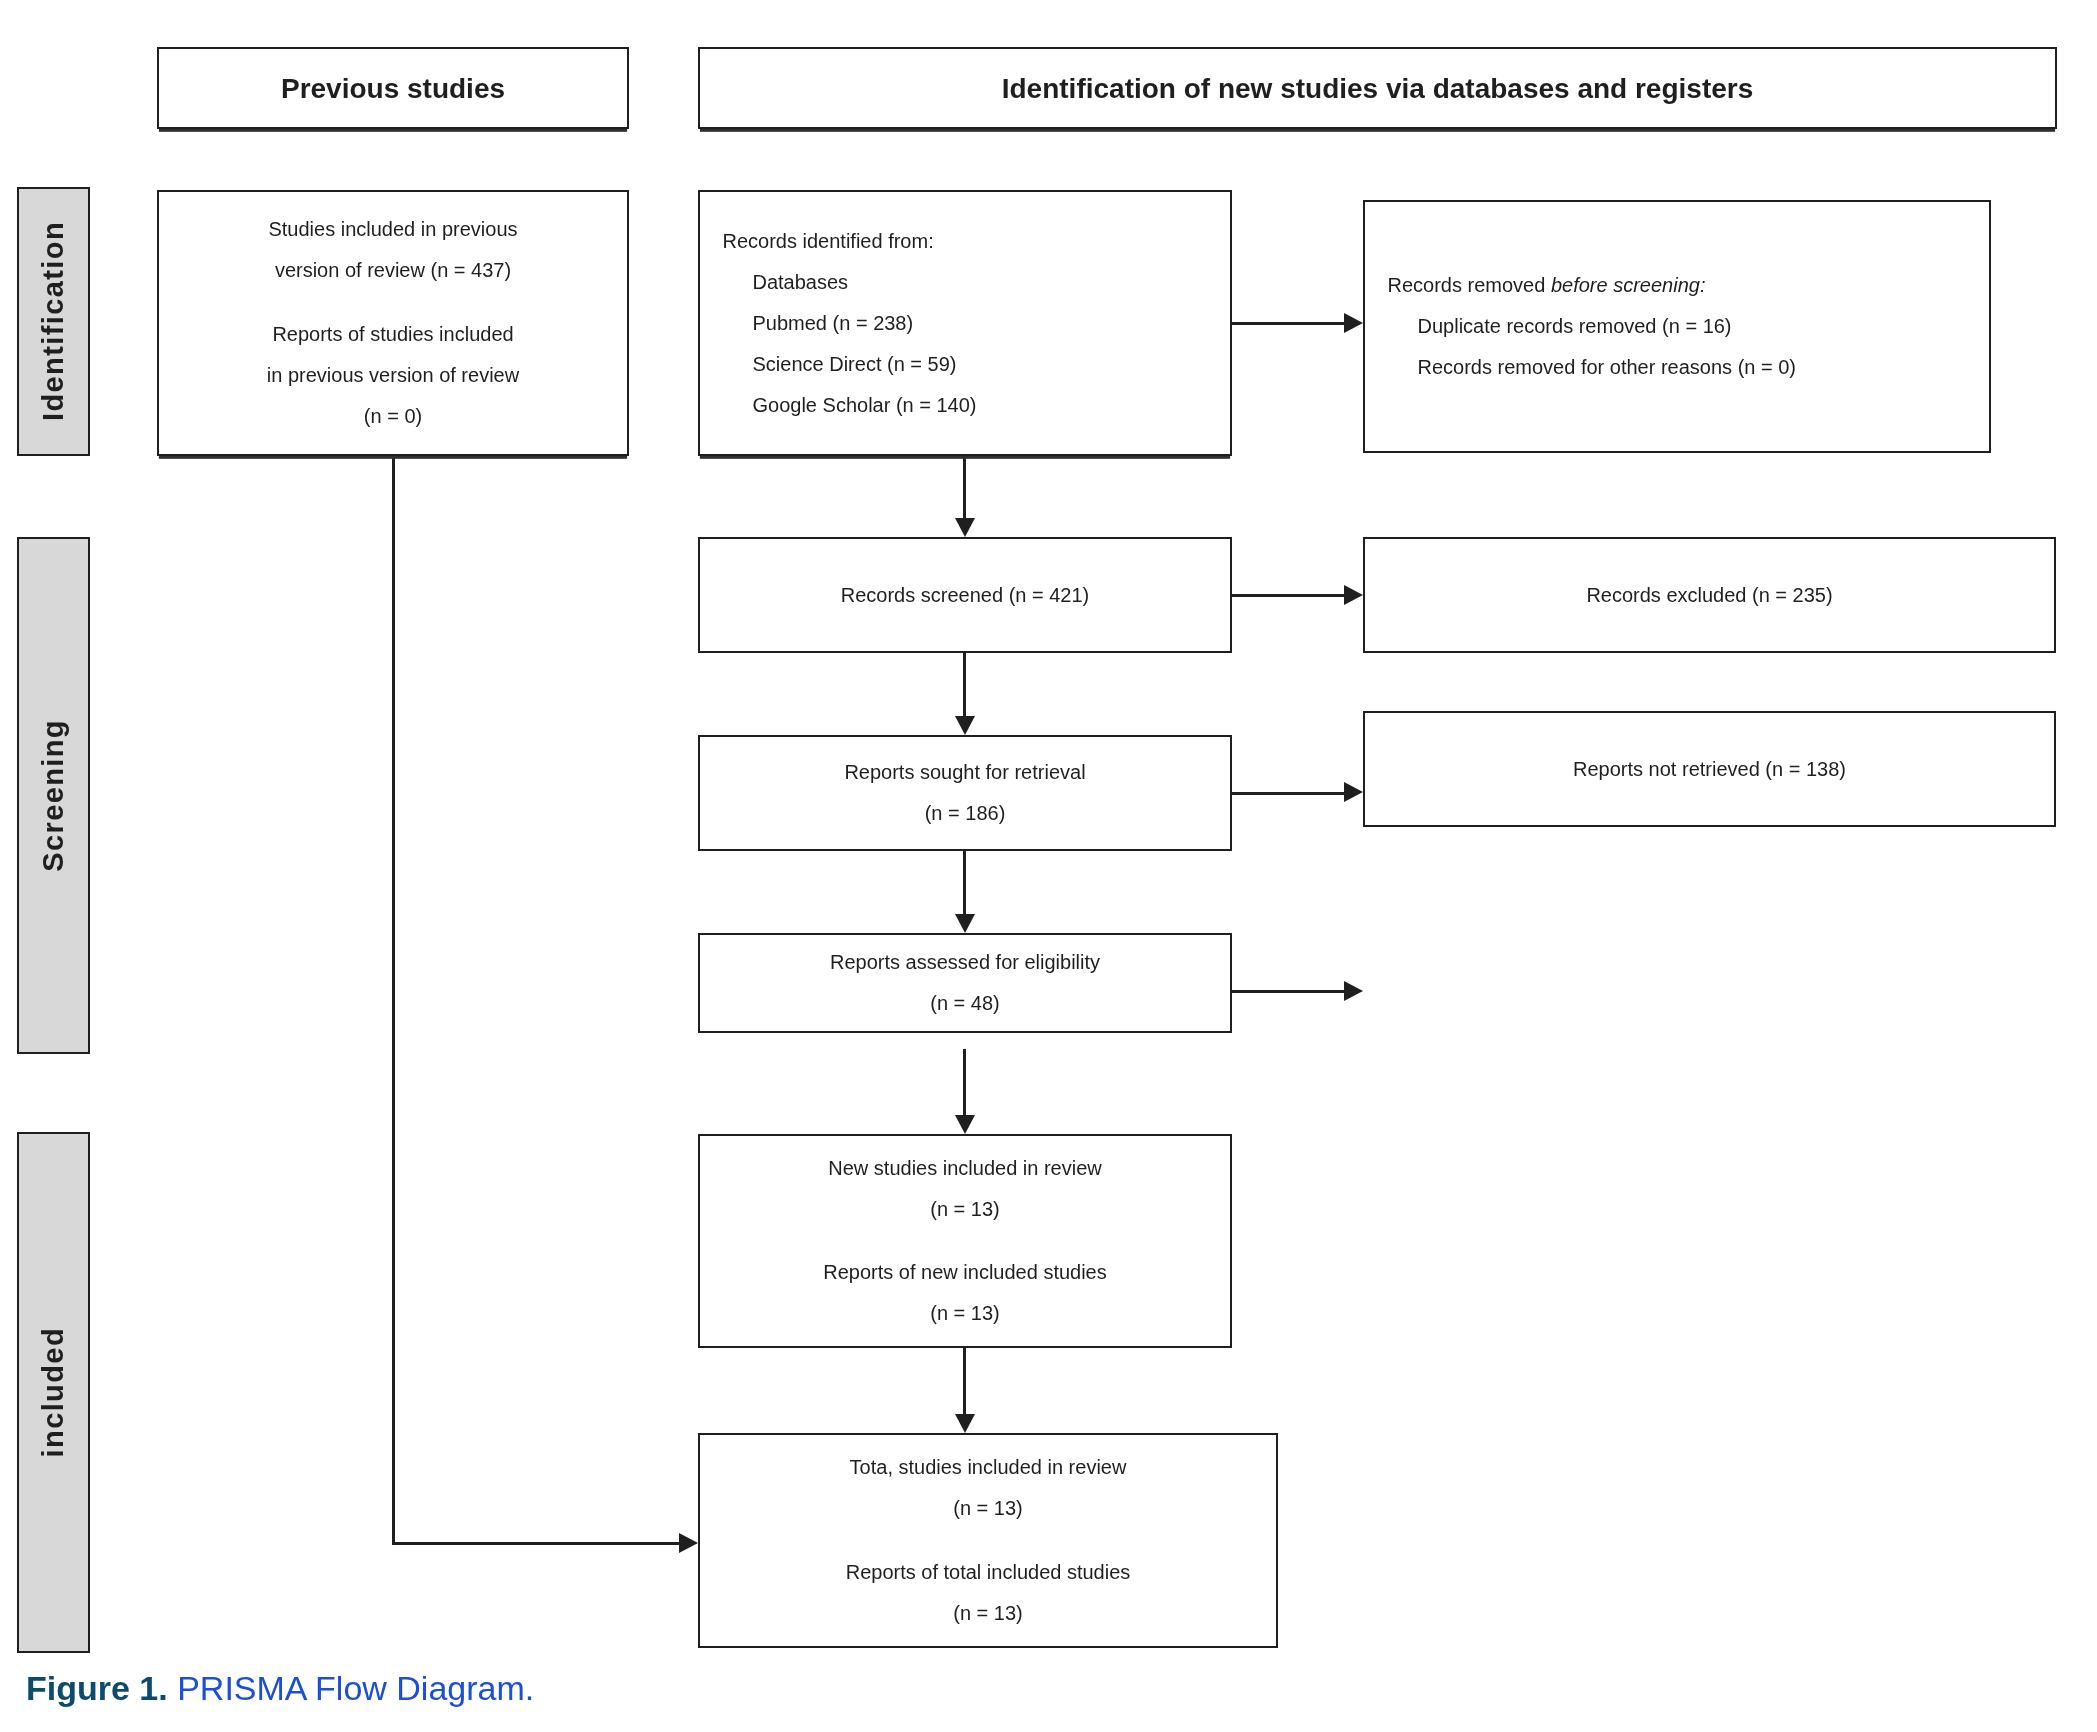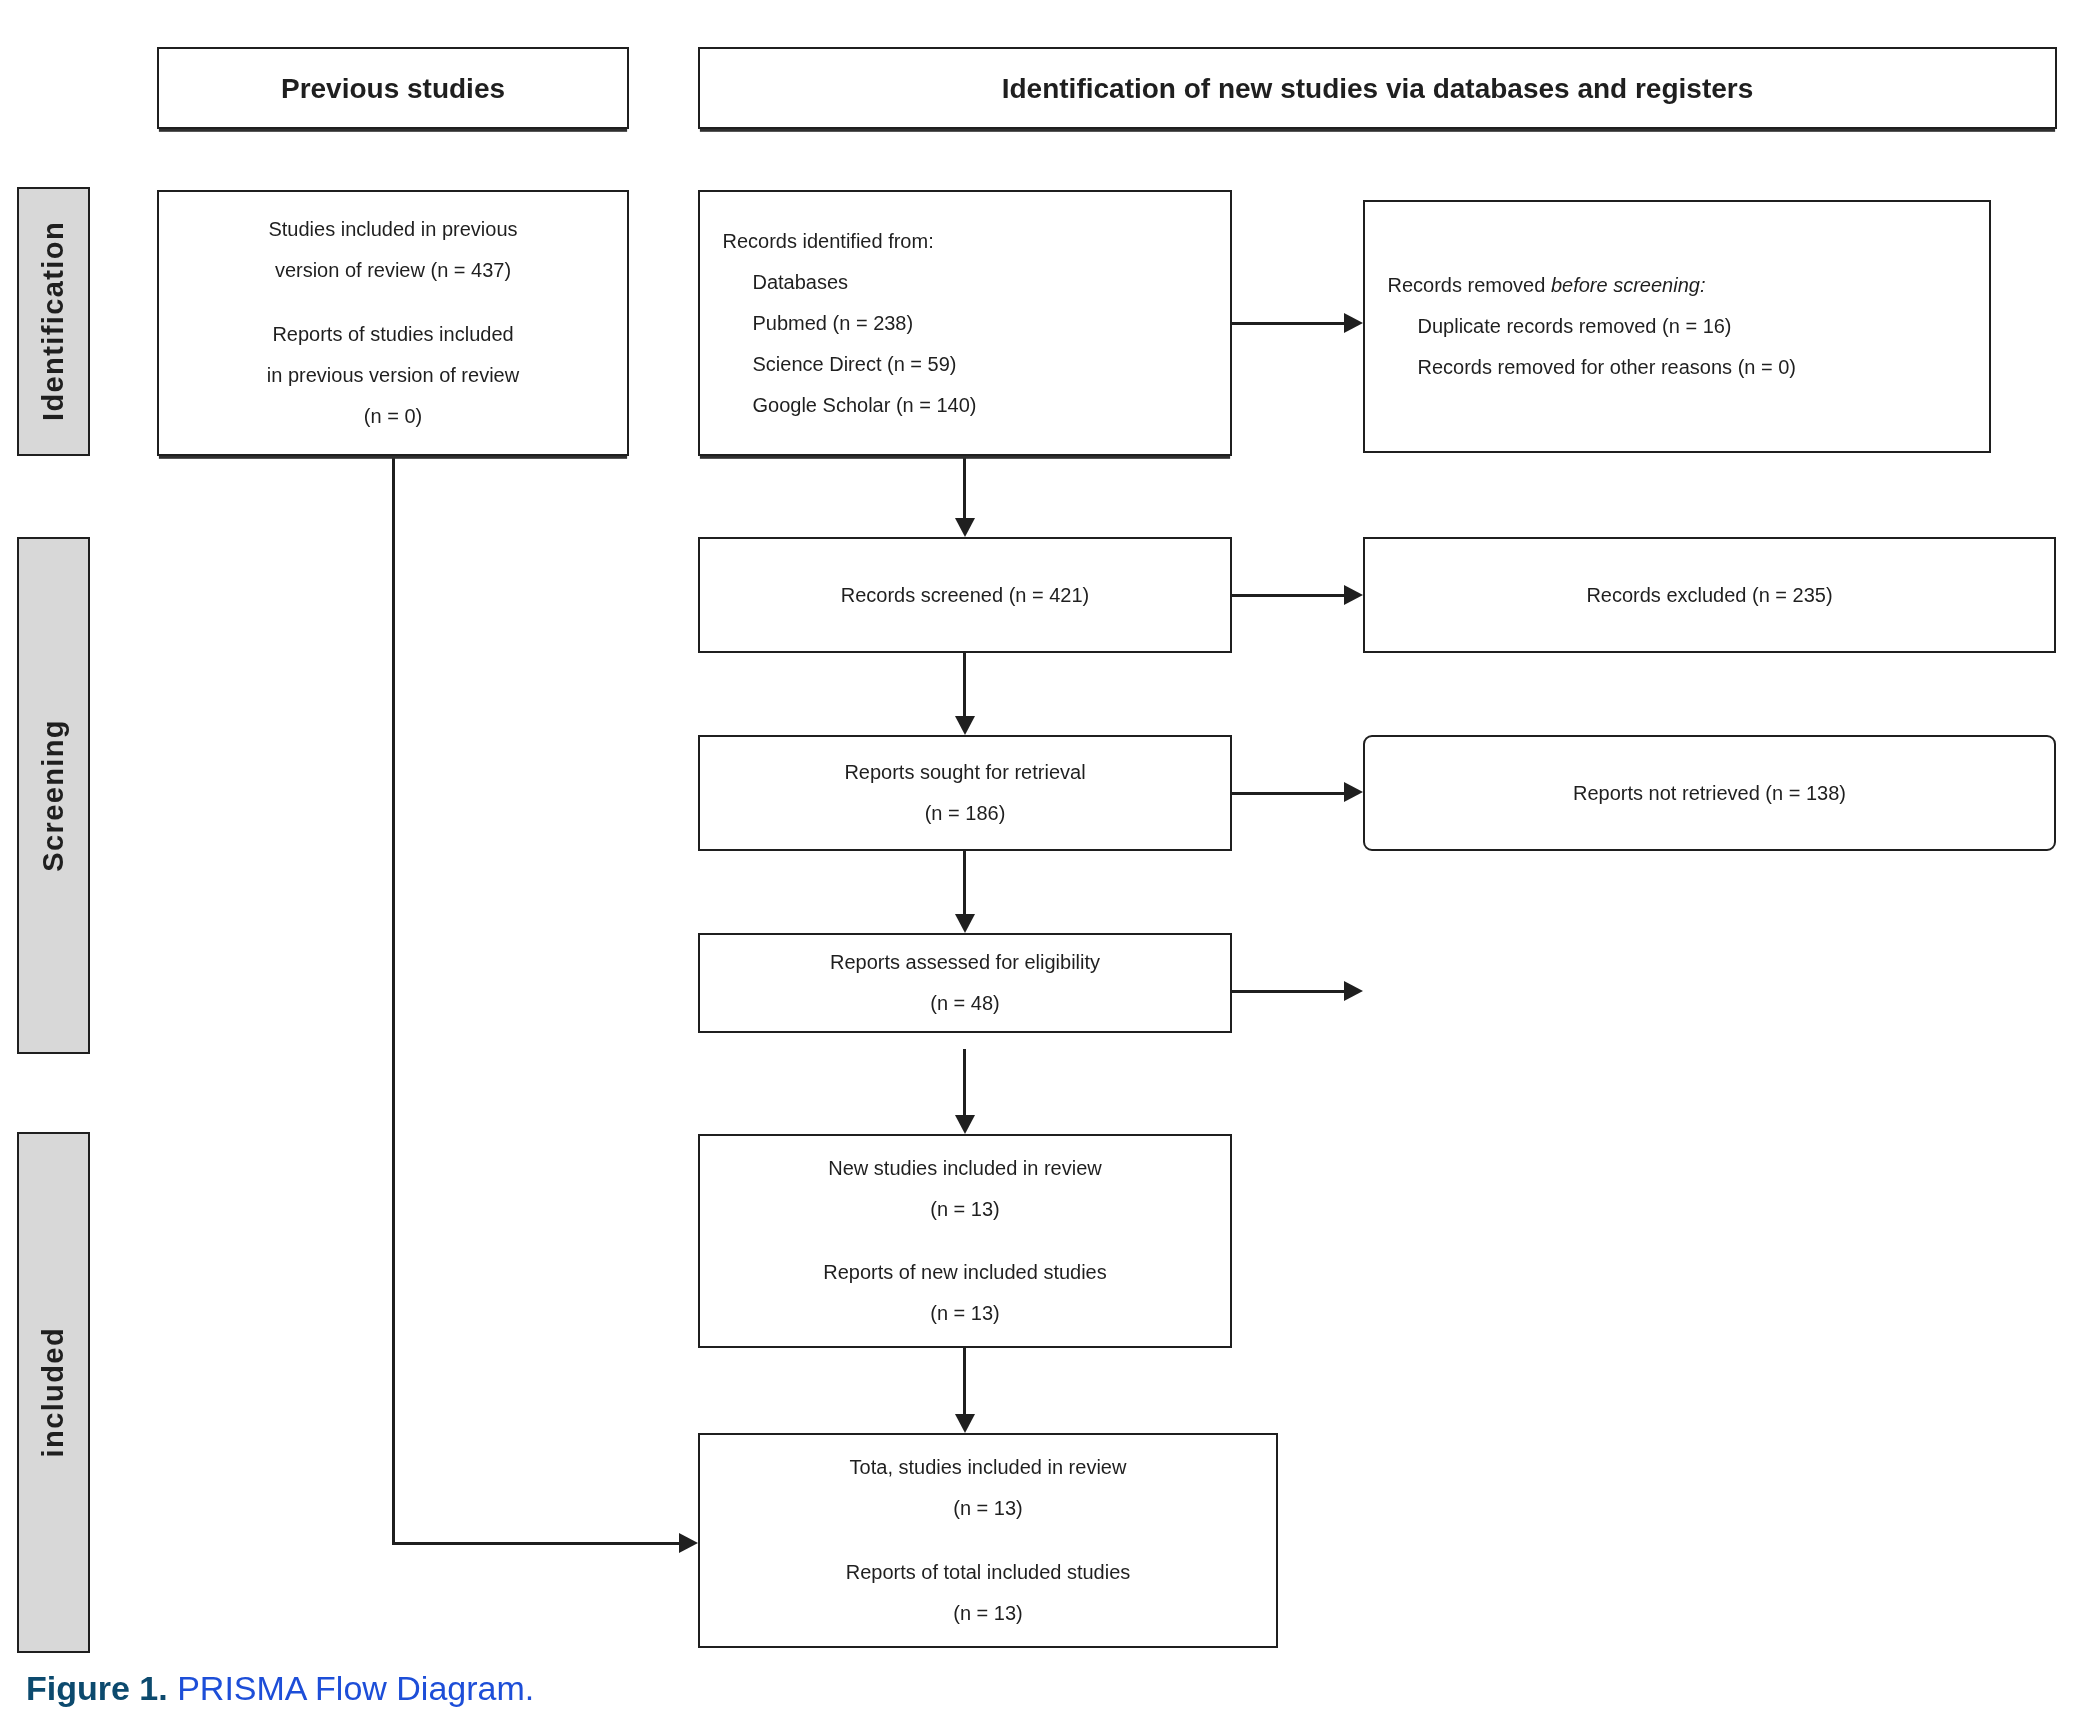--- a/index.html
+++ b/index.html
@@ -126,21 +126,21 @@
     <div>Records screened (n = 421)</div>
   </div>
   <div class="box center-text" style="left:1363px;top:537px;width:693px;height:116px;">
     <div>Records excluded (n = 235)</div>
   </div>
 
   <div class="box center-text" style="left:698px;top:735px;width:534px;height:116px;">
     <div>Reports sought for retrieval</div>
     <div>(n = 186)</div>
   </div>
-  <div class="box center-text" style="left:1363px;top:735px;width:693px;height:116px;border-radius:9px;">
+  <div class="box center-text" style="left:1363px;top:711px;width:693px;height:116px;">
     <div>Reports not retrieved (n = 138)</div>
   </div>
 
   <div class="box center-text" style="left:698px;top:933px;width:534px;height:100px;">
     <div>Reports assessed for eligibility</div>
     <div>(n = 48)</div>
   </div>
 
   <div class="box center-text" style="left:698px;top:1134px;width:534px;height:214px;">
     <div>New studies included in review</div>

